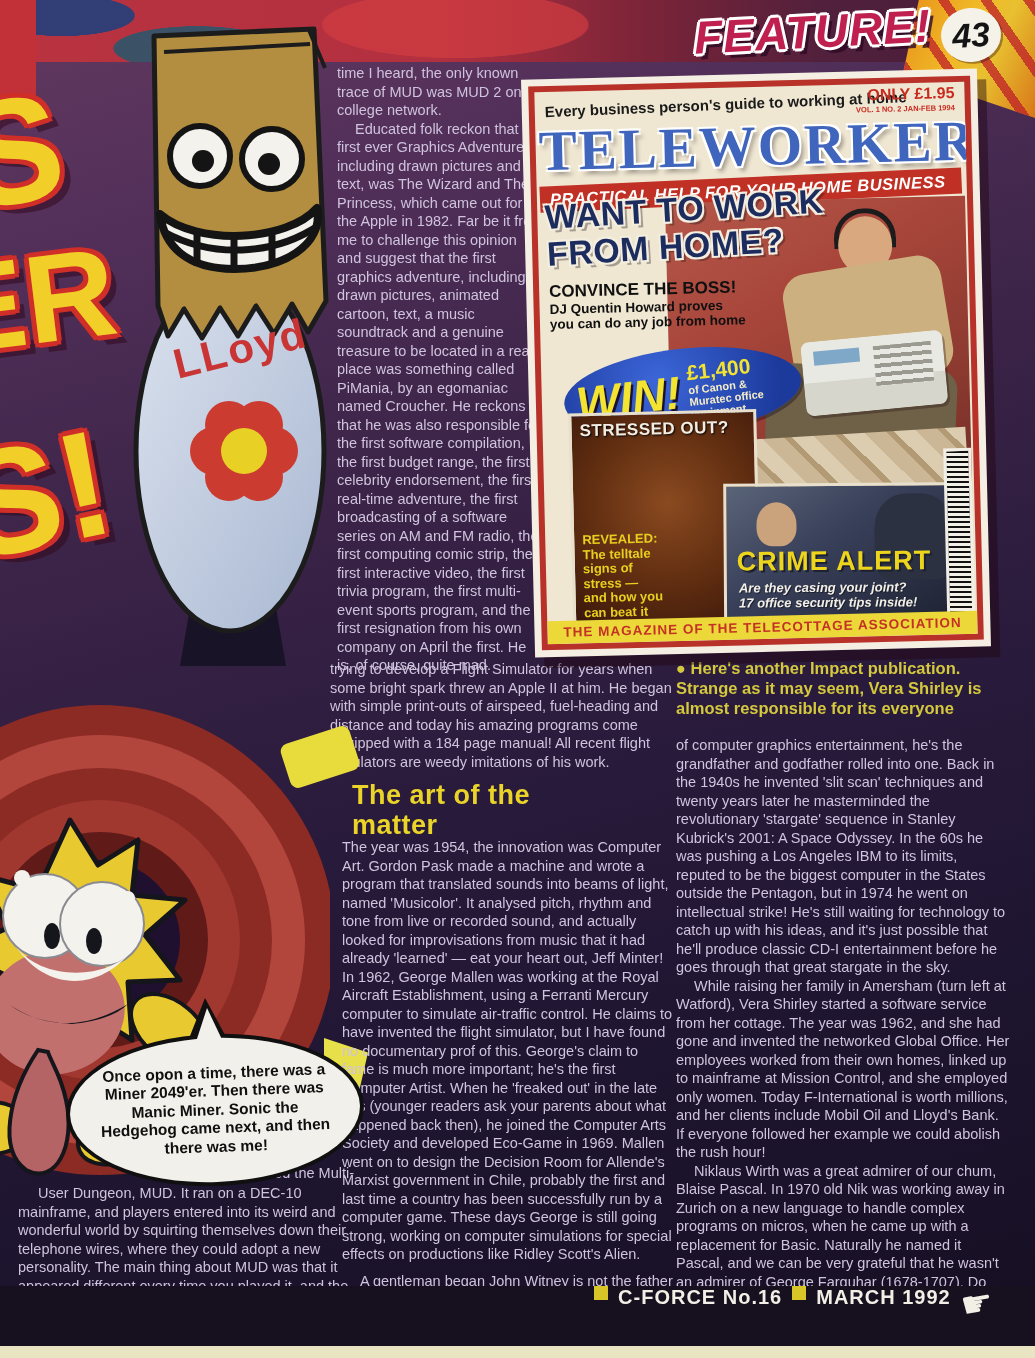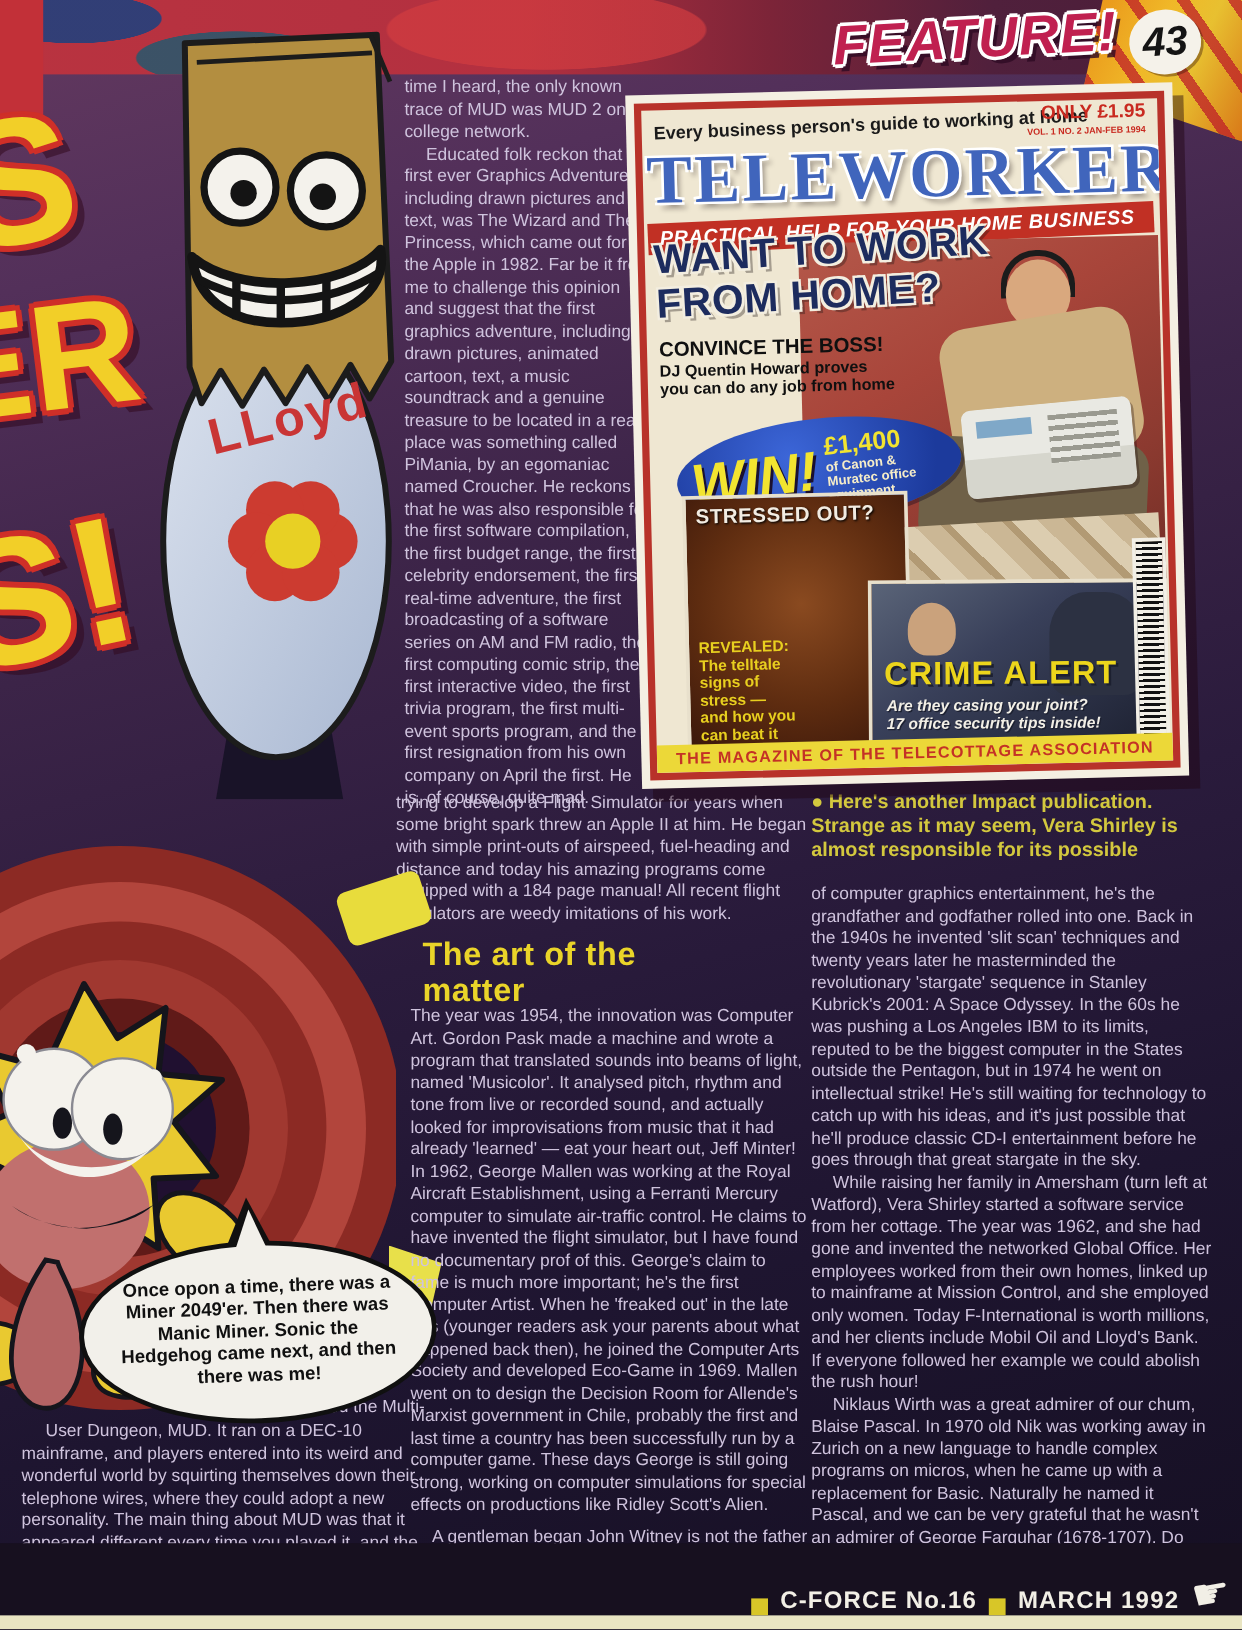--- a/index.html
+++ b/index.html
@@ -127,22 +127,22 @@
   .cv-crime-title{left:10px;top:60px;font-weight:900;font-size:27px;letter-spacing:1px;color:#ecd51c;
     text-shadow:2px 2px 0 #1c2030}
   .cv-crime-sub{left:12px;top:94px;font-style:italic;font-weight:700;font-size:13px;line-height:15px;
     color:#f2efe6;white-space:pre-line;text-shadow:1px 1px 0 #1c2030}
   .cv-barcode{right:2px;top:366px;width:28px;height:174px;border:3px solid #f2efe6;
     background:repeating-linear-gradient(180deg,#111 0 2px,#f2efe6 2px 5px)}
   .cv-assoc{left:0;bottom:0;width:100%;height:23px;background:#ecd838;display:flex;align-items:center;
     justify-content:center;font-weight:900;font-size:13.5px;letter-spacing:1px;color:#c43226}
 
   
-  .footer{left:0;top:1286px;width:1035px;height:60px;background:#17101f;display:flex;align-items:flex-end;
-    justify-content:flex-end;padding-right:10px;gap:10px;z-index:3}
+  .footer{left:0;top:1286px;width:1035px;height:60px;background:#17101f;display:flex;align-items:flex-start;
+    justify-content:flex-end;padding-right:42px;gap:10px;z-index:3}
   .footer .sq{display:inline-block;width:14px;height:14px;background:#d8c628}
   .footer .ftxt{color:#f2efe6;font-weight:900;font-size:20px;letter-spacing:1px}
   .hand-icon{color:#f2efe6;font-size:36px;line-height:1;transform:rotate(-10deg)}
   .bottom-strip{left:0;top:1346px;width:1035px;height:12px;background:#e9e5c2}
 
   .pre{white-space:pre-line}
 </style>
 </head>
 <body>
 
@@ -258,21 +258,21 @@
         <div class="abs cv-crime-title">CRIME ALERT</div>
         <div class="abs cv-crime-sub pre">Are they casing your joint?
 17 office security tips inside!</div>
       </div>
 
       <div class="abs cv-barcode"></div>
       <div class="abs cv-assoc">THE MAGAZINE OF THE TELECOTTAGE ASSOCIATION</div>
     </div>
   </div>
 
-  <div class="abs right-intro">● Here's another Impact publication. Strange as it may seem, Vera Shirley is almost responsible for its possible</div>
+  <div class="abs right-intro">● Here's another Impact publication. Strange as it may seem, Vera Shirley is almost responsible for its everyone</div>
   <div class="abs bodytext col-right">
     <p>of computer graphics entertainment, he's the grandfather and godfather rolled into one. Back in the 1940s he invented 'slit scan' techniques and twenty years later he masterminded the revolutionary 'stargate' sequence in Stanley Kubrick's 2001: A Space Odyssey. In the 60s he was pushing a Los Angeles IBM to its limits, reputed to be the biggest computer in the States outside the Pentagon, but in 1974 he went on intellectual strike! He's still waiting for technology to catch up with his ideas, and it's just possible that he'll produce classic CD-I entertainment before he goes through that great stargate in the sky.</p>
     <p class="ind">While raising her family in Amersham (turn left at Watford), Vera Shirley started a software service from her cottage. The year was 1962, and she had gone and invented the networked Global Office. Her employees worked from their own homes, linked up to mainframe at Mission Control, and she employed only women. Today F-International is worth millions, and her clients include Mobil Oil and Lloyd's Bank. If everyone followed her example we could abolish the rush hour!</p>
     <p class="ind">Niklaus Wirth was a great admirer of our chum, Blaise Pascal. In 1970 old Nik was working away in Zurich on a new language to handle complex programs on micros, when he came up with a replacement for Basic. Naturally he named it Pascal, and we can be very grateful that he wasn't an admirer of George Farquhar (1678-1707). Do the names Carole Ely and Lore Harp mean anything to you? These two Californian women can lay claim to double fame. In 1976 they gave</p>
   </div>
 
   <svg class="abs vortex-svg" viewBox="0 0 460 480">
     <circle cx="230" cy="240" r="235" fill="#8c2a24"></circle>
     <circle cx="230" cy="240" r="205" fill="#b2453c"></circle>
     <circle cx="230" cy="240" r="172" fill="#8c2a24"></circle>

